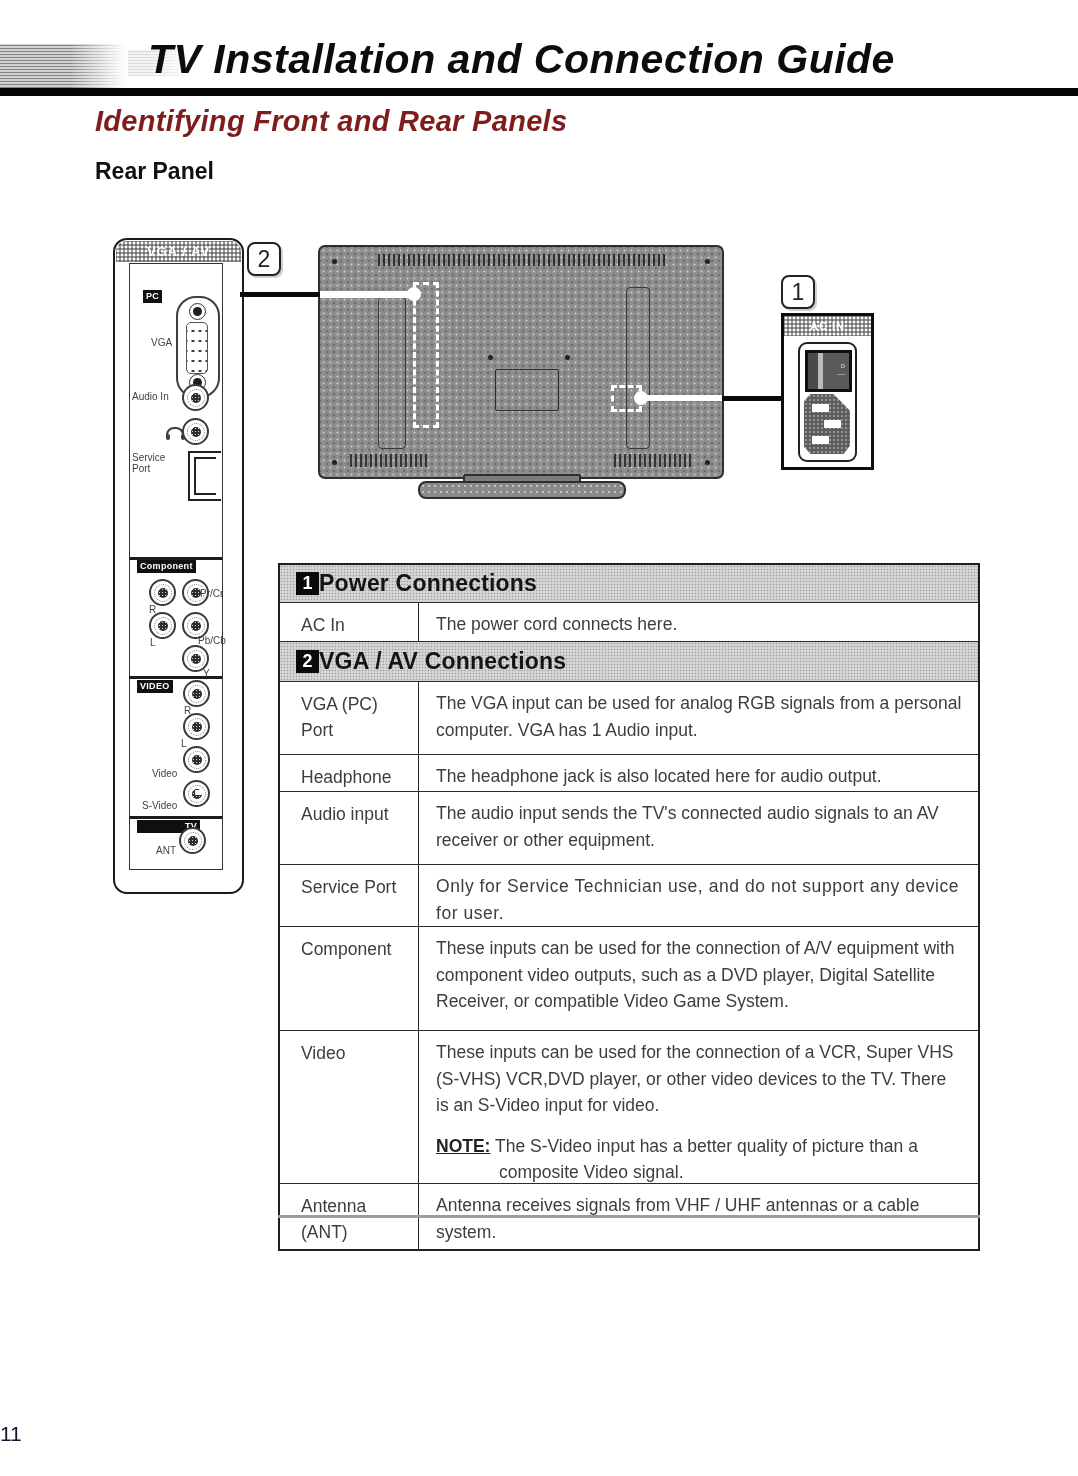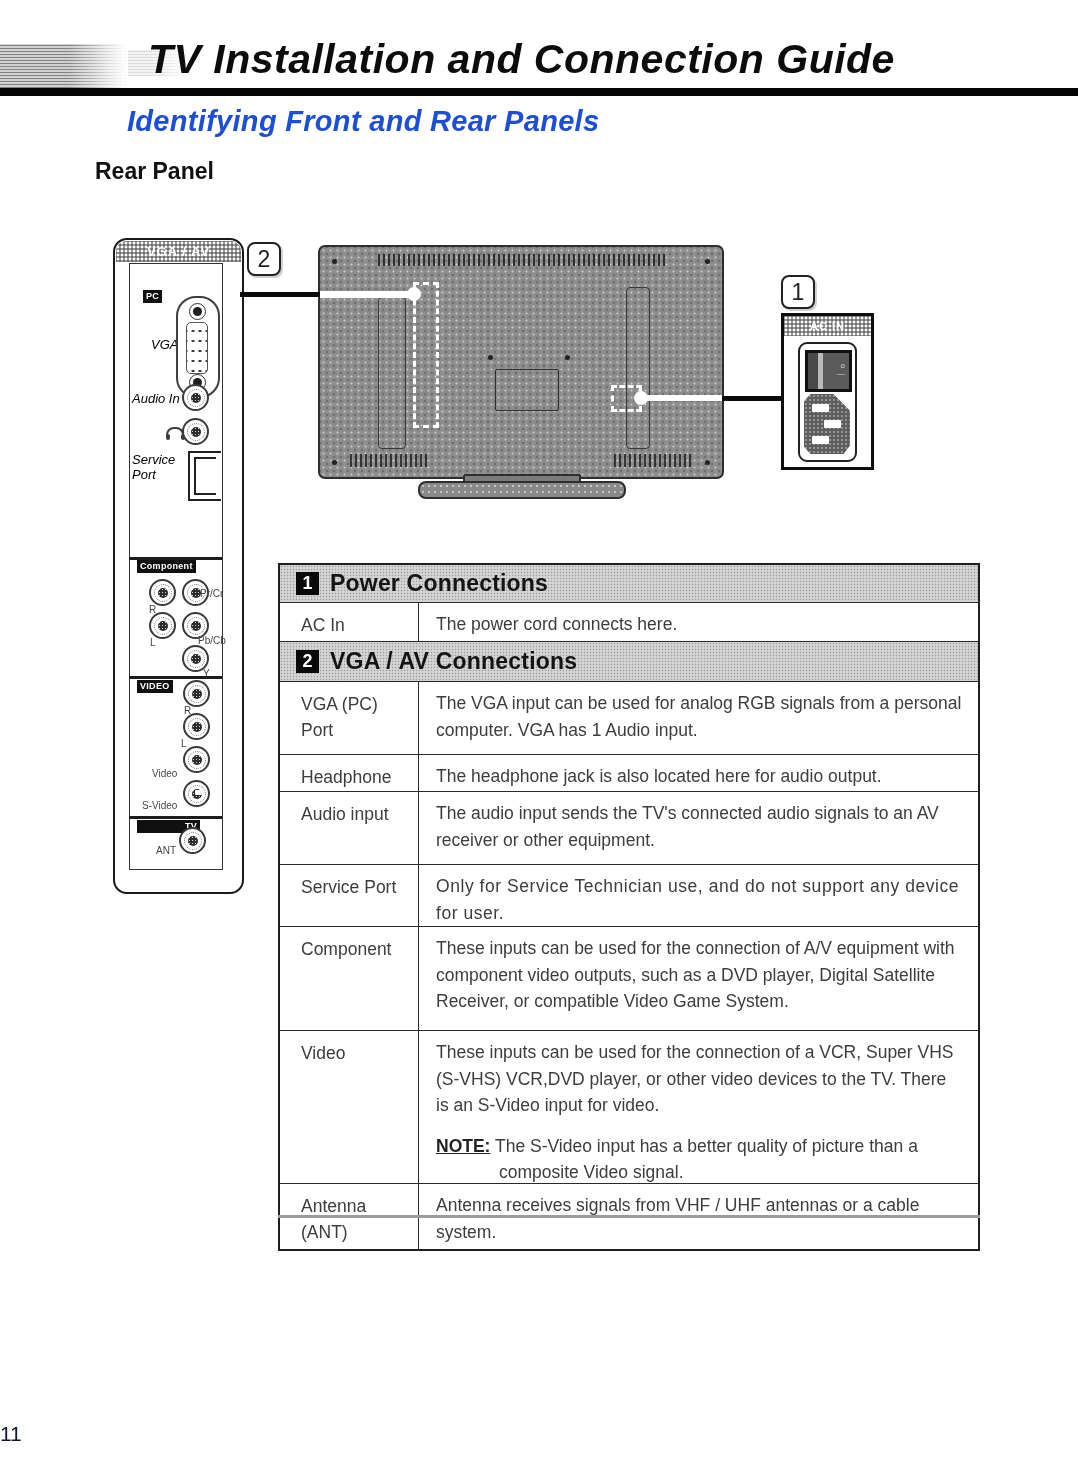--- a/index.html
+++ b/index.html
@@ -14,21 +14,21 @@
       repeating-linear-gradient(90deg,#8a8a8a 0 1px,rgba(255,255,255,0) 1px 3px);}
   .logo-smudge2{position:absolute;left:128px;top:50px;width:66px;height:26px;opacity:.35;
     background-image:
       linear-gradient(90deg, rgba(255,255,255,0) 30%, rgba(255,255,255,.95) 95%),
       repeating-linear-gradient(0deg,#9a9a9a 0 1px,#ddd 1px 3px);}
   .doc-title{position:absolute;left:148px;top:36px;width:900px;
     font-size:41px;font-weight:bold;font-style:italic;letter-spacing:.5px;color:#0c0c0c;
     white-space:nowrap;}
   .title-rule{position:absolute;left:0;top:88px;width:1078px;height:8px;background:#050505;}
   .sec-heading{position:absolute;left:95px;top:105px;font-size:29px;font-weight:bold;
-    font-style:italic;color:#1d4ed8;letter-spacing:.3px;margin-left:32px;}
+    font-style:italic;color:#7f1d1d;letter-spacing:.3px;}
   .sub-heading{position:absolute;left:95px;top:158px;font-size:23px;font-weight:bold;color:#111;}
 
   
   .dotband{background-color:#9b9b9b;
     background-image:radial-gradient(circle, rgba(255,255,255,.95) .8px, transparent 1px),
                      radial-gradient(circle, rgba(60,60,60,.5) .7px, transparent .9px);
     background-size:4px 4px,4px 4px;background-position:0 0,2px 2px;
     color:#fff;font-weight:bold;text-align:center;}
   .co-box{position:absolute;width:30px;height:30px;border:2.5px solid #222;border-radius:8px;
     background:#fff;display:flex;align-items:center;justify-content:center;
@@ -37,21 +37,21 @@
     font-size:9px;line-height:11px;padding:1px 3px;letter-spacing:.3px;}
 
   
   .panel{position:absolute;left:113px;top:238px;width:127px;height:652px;
     border:2.5px solid #1a1a1a;border-radius:14px;background:#fff;}
   .panel-band{position:absolute;left:1px;top:1px;right:1px;height:21px;
     border-radius:10px 10px 0 0;font-size:13px;line-height:21px;letter-spacing:1px;}
   .panel-inner{position:absolute;left:16px;top:25px;width:92px;height:605px;
     border:1.5px solid #333;}
   .panel-divider{position:absolute;left:16px;width:93px;height:2.5px;background:#1c1c1c;}
-  .lbl{position:absolute;font-size:13px;color:#000000;font-style:italic;}
+  .lbl{position:absolute;font-size:10px;color:#404040;}
   .lbl-sm{position:absolute;font-size:10px;color:#444;}
   .pre{white-space:pre-line;}
 
   .vga-conn{position:absolute;left:176px;top:296px;width:40px;height:98px;
     border:2px solid #3f3f3f;border-radius:20px;}
   .screw{position:absolute;width:15px;height:15px;border:1.5px solid #333;border-radius:50%;}
   .screw::after{content:'';position:absolute;inset:3px;background:#1f1f1f;border-radius:50%;}
   .vga-dsub{position:absolute;left:8px;top:24px;width:20px;height:50px;
     border:1.5px solid #555;border-radius:5px;
     background-image:radial-gradient(circle,#333 1.1px,transparent 1.3px);
@@ -134,21 +134,21 @@
   .dtable{position:absolute;left:278px;top:563px;width:702px;border:2.5px solid #1f1f1f;
     background:#fff;box-sizing:border-box;}
   .thead{display:flex;align-items:center;padding-left:16px;box-sizing:border-box;
     background-color:#cbcbcb;
     background-image:radial-gradient(circle, rgba(80,80,80,.38) .7px, transparent .9px),
                      radial-gradient(circle, rgba(255,255,255,.75) .7px, transparent .9px);
     background-size:3px 3px,3px 3px;background-position:0 0,1.5px 1.5px;}
   .num-badge{display:inline-flex;align-items:center;justify-content:center;
     width:23px;height:23px;background:#0a0a0a;color:#fff;font-weight:bold;font-size:18px;
     flex:0 0 auto;}
-  .thead-title{font-size:23px;font-weight:bold;color:#141414;margin-left:11px;letter-spacing:.2px;}
+  .thead-title{font-size:23px;font-weight:bold;color:#141414;margin-left:0;letter-spacing:.2px;}
   .trow{display:flex;border-top:1.8px solid #2a2a2a;box-sizing:border-box;position:relative;}
   .thead + .trow{border-top:1.8px solid #2a2a2a;}
   .trow + .thead, .trow + .trow{border-top:1.8px solid #2a2a2a;}
   .dtable > :first-child{border-top:none;}
   .thead{border-top:1.8px solid #2a2a2a;}
   .tlabel{width:139px;flex:0 0 139px;border-right:1.8px solid #2a2a2a;box-sizing:border-box;
     padding:9px 4px 0 21px;font-size:17.5px;color:#3d3d3d;line-height:26px;}
   .tdesc{flex:1;padding:8px 16px 0 17px;font-size:17.5px;color:#3d3d3d;line-height:26.5px;}
   .tdesc p{margin:0;}
   .tdesc .note{margin-top:14px;padding-left:63px;text-indent:-63px;}

